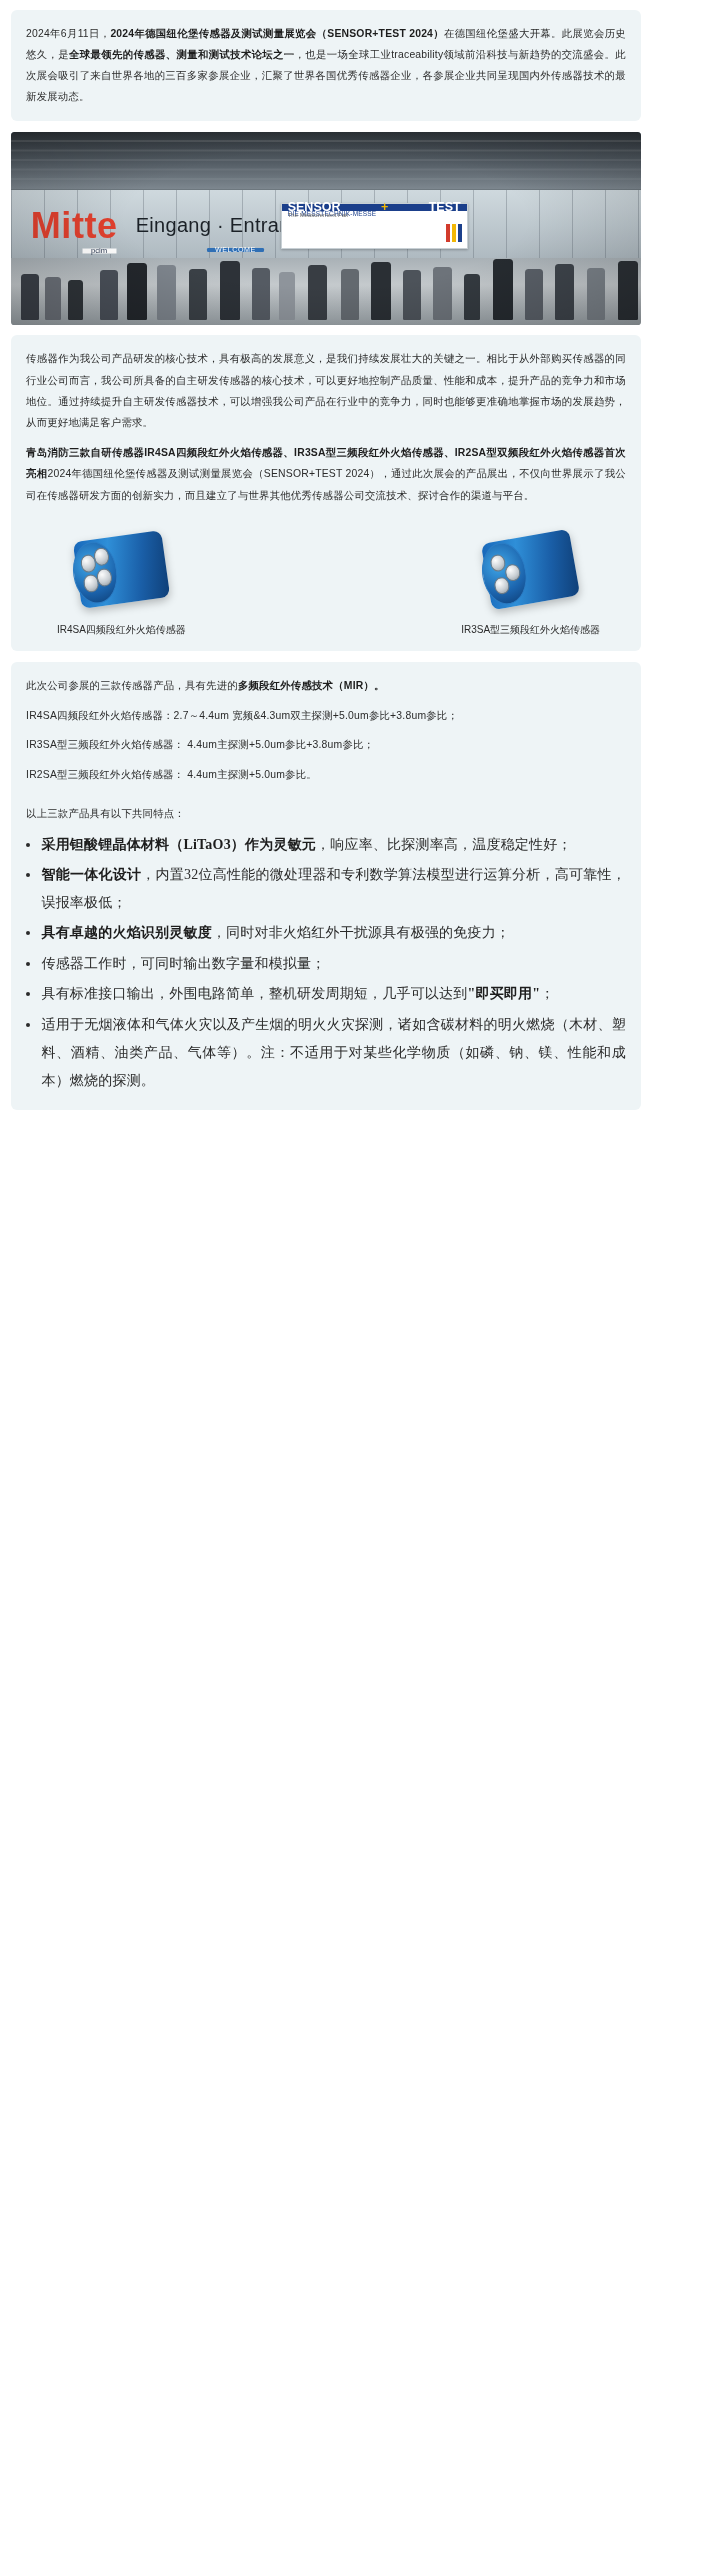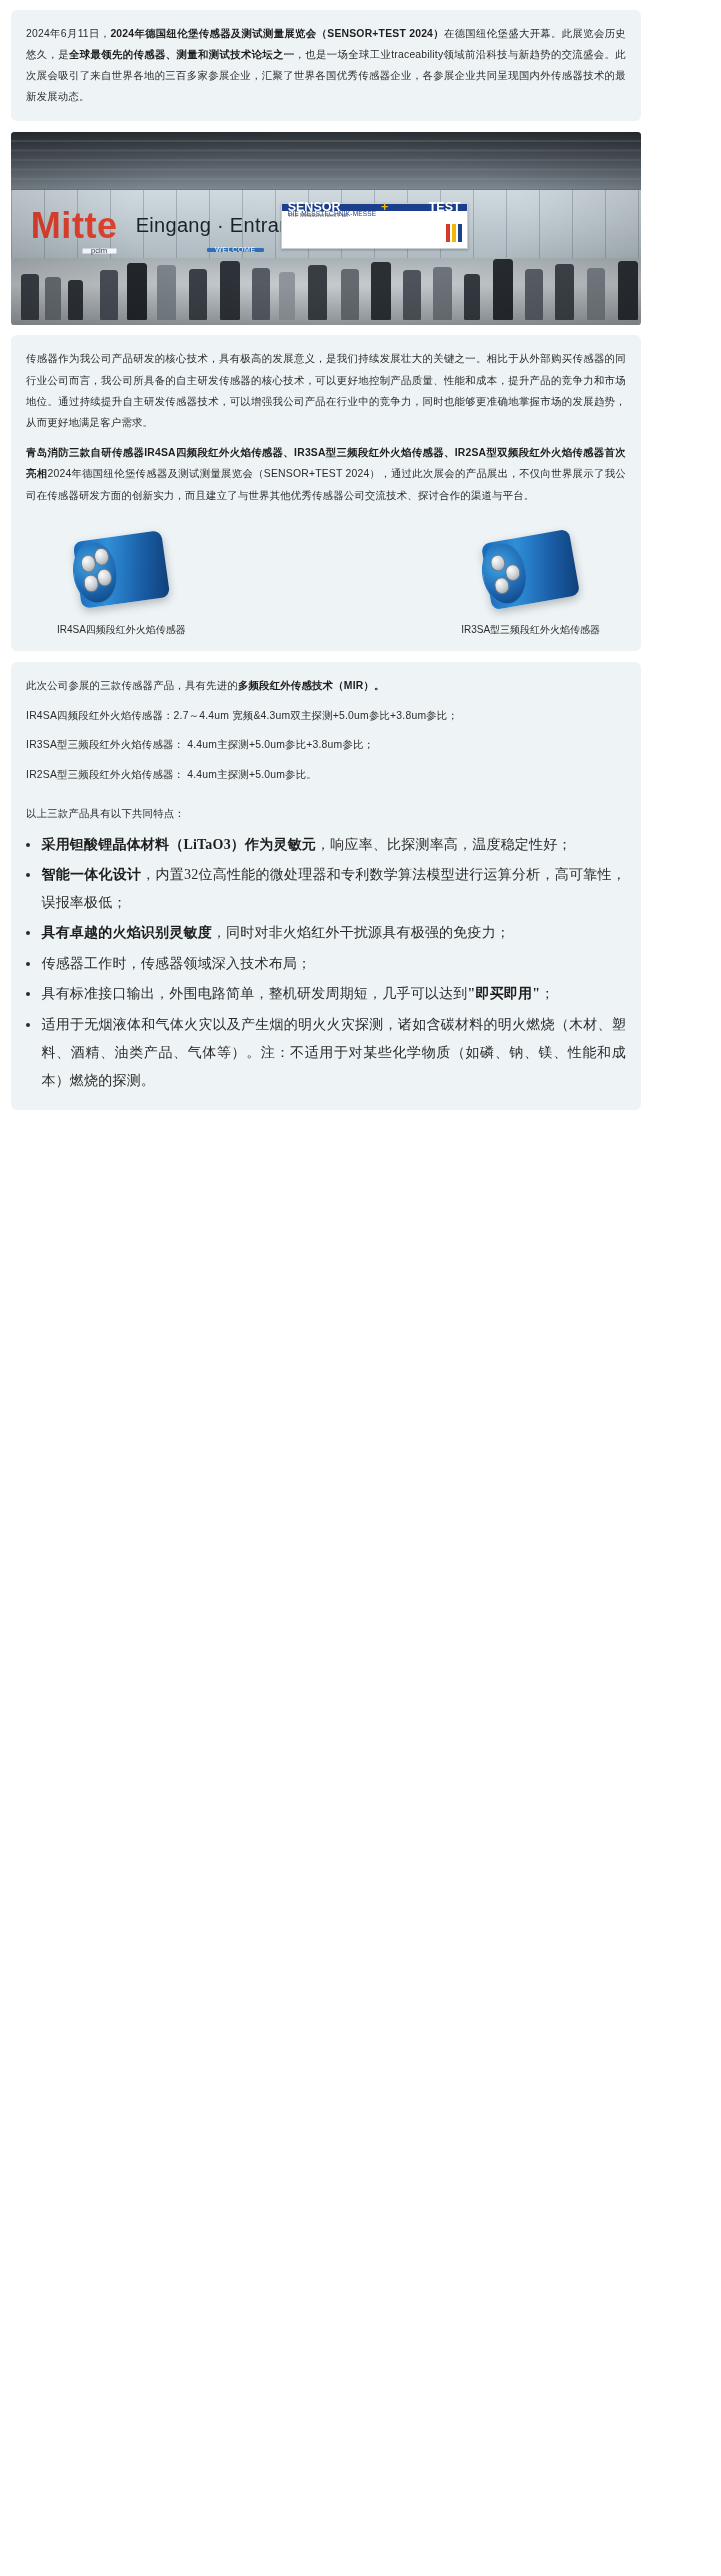--- a/index.html
+++ b/index.html
@@ -314,21 +314,21 @@
     <div class="spacer-8"></div>
     <p class="para">IR3SA型三频段红外火焰传感器：  4.4um主探测+5.0um参比+3.8um参比；</p>
     <div class="spacer-8"></div>
     <p class="para">IR2SA型三频段红外火焰传感器：  4.4um主探测+5.0um参比。</p>
     <div class="spacer-24"></div>
     <p class="para">以上三款产品具有以下共同特点：</p>
     <ul class="bullets">
       <li><span class="bold">采用钽酸锂晶体材料（LiTaO3）作为灵敏元</span><span>，响应率、比探测率高，温度稳定性好；</span></li>
       <li><span class="bold">智能一体化设计</span><span>，内置32位高性能的微处理器和专利数学算法模型进行运算分析，高可靠性，误报率极低；</span></li>
       <li><span class="bold">具有卓越的火焰识别灵敏度</span><span>，同时对非火焰红外干扰源具有极强的免疫力；</span></li>
-      <li><span>传感器工作时，传感器领域深入技术布局；</span></li>
+      <li><span>传感器工作时，可同时输出数字量和模拟量；</span></li>
       <li><span>具有标准接口输出，外围电路简单，整机研发周期短，几乎可以达到</span><span class="bold">"即买即用"</span><span>；</span></li>
       <li><span>适用于无烟液体和气体火灾以及产生烟的明火火灾探测，诸如含碳材料的明火燃烧（木材、塑料、酒精、油类产品、气体等）。注：不适用于对某些化学物质（如磷、钠、镁、性能和成本）燃烧的探测。</span></li>
     </ul>
   </div>
 
 
 
 </div>
 
 

